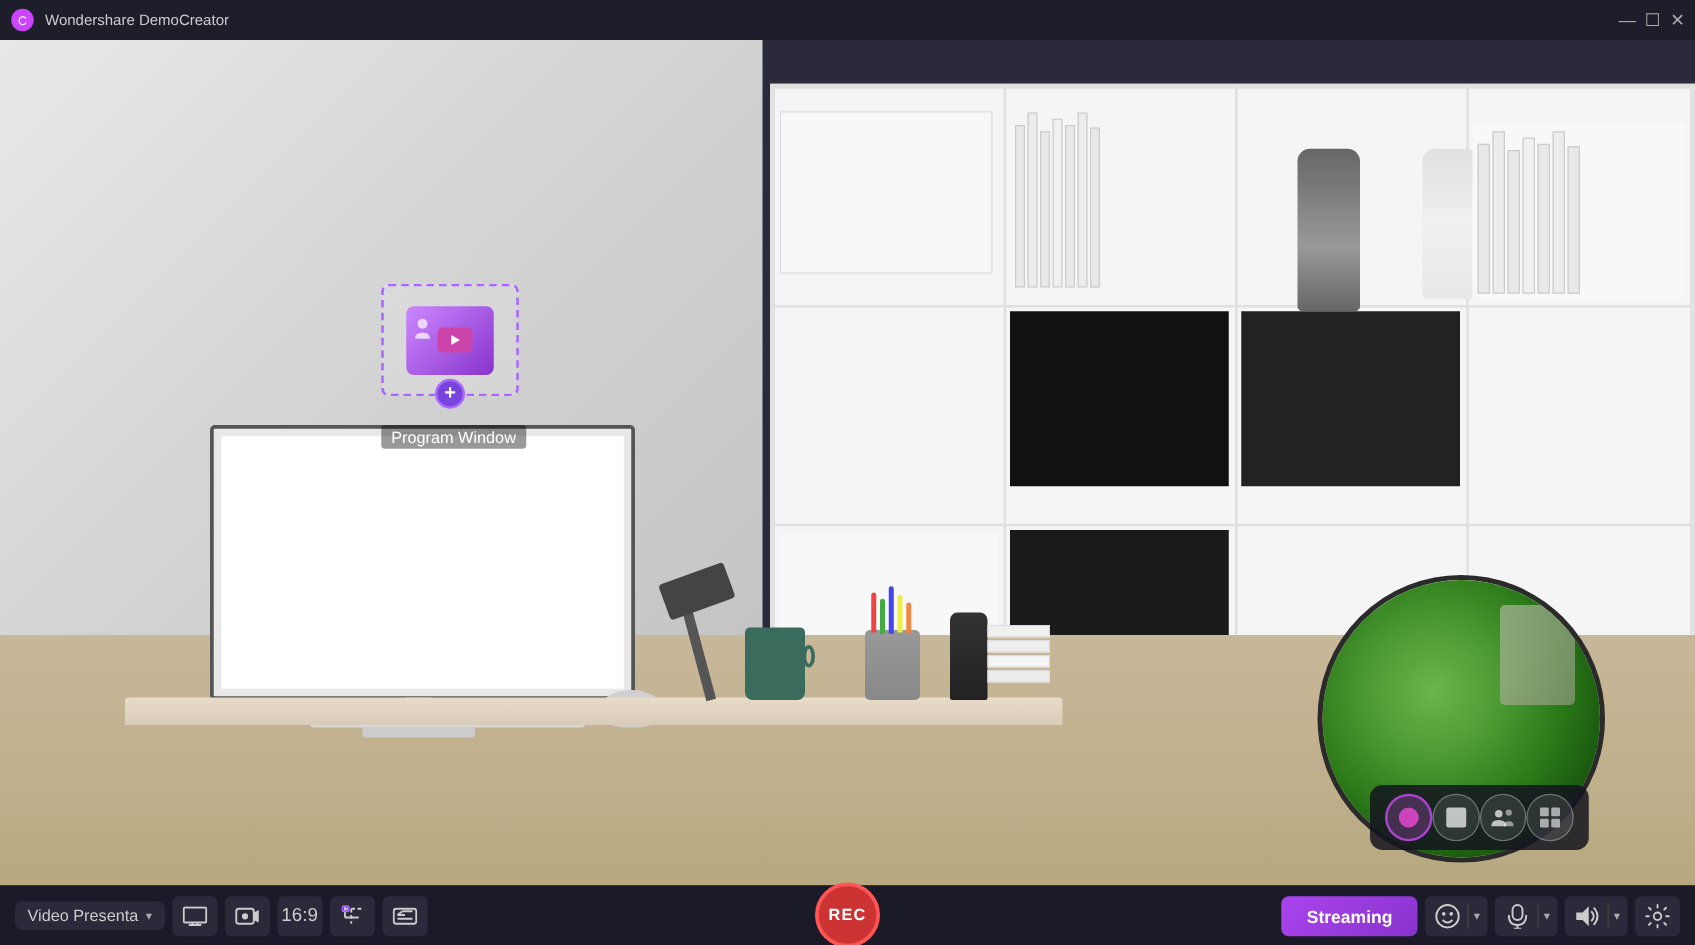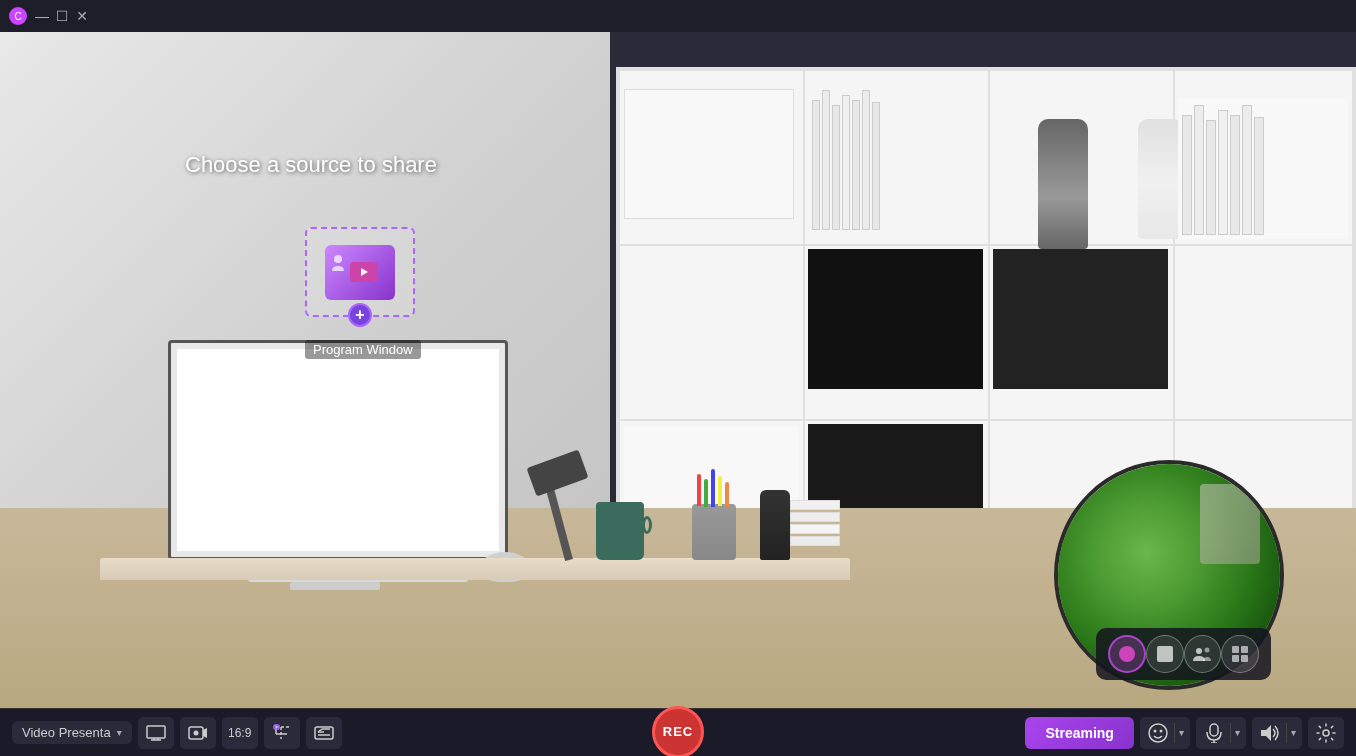--- a/index.html
+++ b/index.html
@@ -420,20 +420,21 @@
 </head>
 <body>
 
 <div id="title-bar">
   <div class="app-icon">
     <svg width="20" height="20" viewBox="0 0 20 20">
       <circle cx="10" cy="10" r="9" fill="#cc44ff"></circle>
       <text x="10" y="14" text-anchor="middle" font-size="10" fill="white">C</text>
     </svg>
   </div>
+  <span class="app-title">Wondershare DemoCreator</span>
   <div class="window-controls">
     <div class="win-btn">—</div>
     <div class="win-btn">☐</div>
     <div class="win-btn">✕</div>
   </div>
 </div>
 
 <div id="main-preview">
 
   <div class="left-wall"></div>
@@ -529,23 +530,20 @@
 
   <div style="position:absolute; bottom:148px; left:760px; width:30px; height:70px; background: linear-gradient(180deg, #333 0%, #222 100%); border-radius:6px 6px 2px 2px; z-index:6;"></div>
 
   <div style="position:absolute; bottom:148px; left:790px; width:50px; height:60px; display:flex; flex-direction:column; gap:2px; z-index:6;">
     <div style="height:10px; background:#f0f0f0; border:1px solid #ddd;"></div>
     <div style="height:10px; background:#eee; border:1px solid #ddd;"></div>
     <div style="height:10px; background:#f5f5f5; border:1px solid #ddd;"></div>
     <div style="height:10px; background:#ececec; border:1px solid #ddd;"></div>
   </div>
 
-  <div style="position:absolute; top:120px; left:185px; z-index:20;">
-    <span style="color:white; font-size:22px; font-weight:300; text-shadow: 1px 1px 4px rgba(0,0,0,0.6);">Choose a source to share</span>
-  </div>
 
   <div class="source-widget">
     <div class="source-widget-inner">
 
       <svg width="20" height="20" viewBox="0 0 20 20" style="position:absolute; left:6px; top:8px;">
         <circle cx="7" cy="6" r="4" fill="rgba(255,255,255,0.7)"></circle>
         <path d="M1 18 Q1 13 7 13 Q13 13 13 18" fill="rgba(255,255,255,0.7)"></path>
 
         <path d="M2 22 Q5 20 8 22 Q11 24 14 22" stroke="rgba(255,255,255,0.6)" stroke-width="1.5" fill="none"></path>
       </svg>
@@ -614,21 +612,21 @@
 
     <div class="toolbar-icon-btn">
       <svg width="20" height="16" viewBox="0 0 20 16">
         <rect x="1" y="2" width="14" height="12" rx="2" fill="none" stroke="#ccc" stroke-width="1.5"></rect>
         <polygon points="15,5 19,3 19,13 15,11" fill="#ccc"></polygon>
         <circle cx="8" cy="8" r="2.5" fill="#ccc"></circle>
       </svg>
     </div>
 
     <div class="toolbar-icon-btn">
-      <span style="color:#ccc; font-size:12px;">16:9</span>
+      <span style="color:#ccc; font-size:15px;">16:9</span>
     </div>
 
     <div class="toolbar-icon-btn">
       <svg width="18" height="18" viewBox="0 0 18 18">
         <line x1="3" y1="1" x2="3" y2="10" stroke="#ccc" stroke-width="1.5"></line>
         <line x1="3" y1="10" x2="14" y2="10" stroke="#ccc" stroke-width="1.5"></line>
         <line x1="8" y1="3" x2="8" y2="15" stroke="#ccc" stroke-width="1.5" stroke-dasharray="3,2"></line>
         <line x1="3" y1="3" x2="16" y2="3" stroke="#ccc" stroke-width="1.5" stroke-dasharray="3,2"></line>
         <rect x="1" y="1" width="5" height="4" fill="none" stroke="#aa66ff" stroke-width="1.5" rx="1"></rect>
       </svg>

